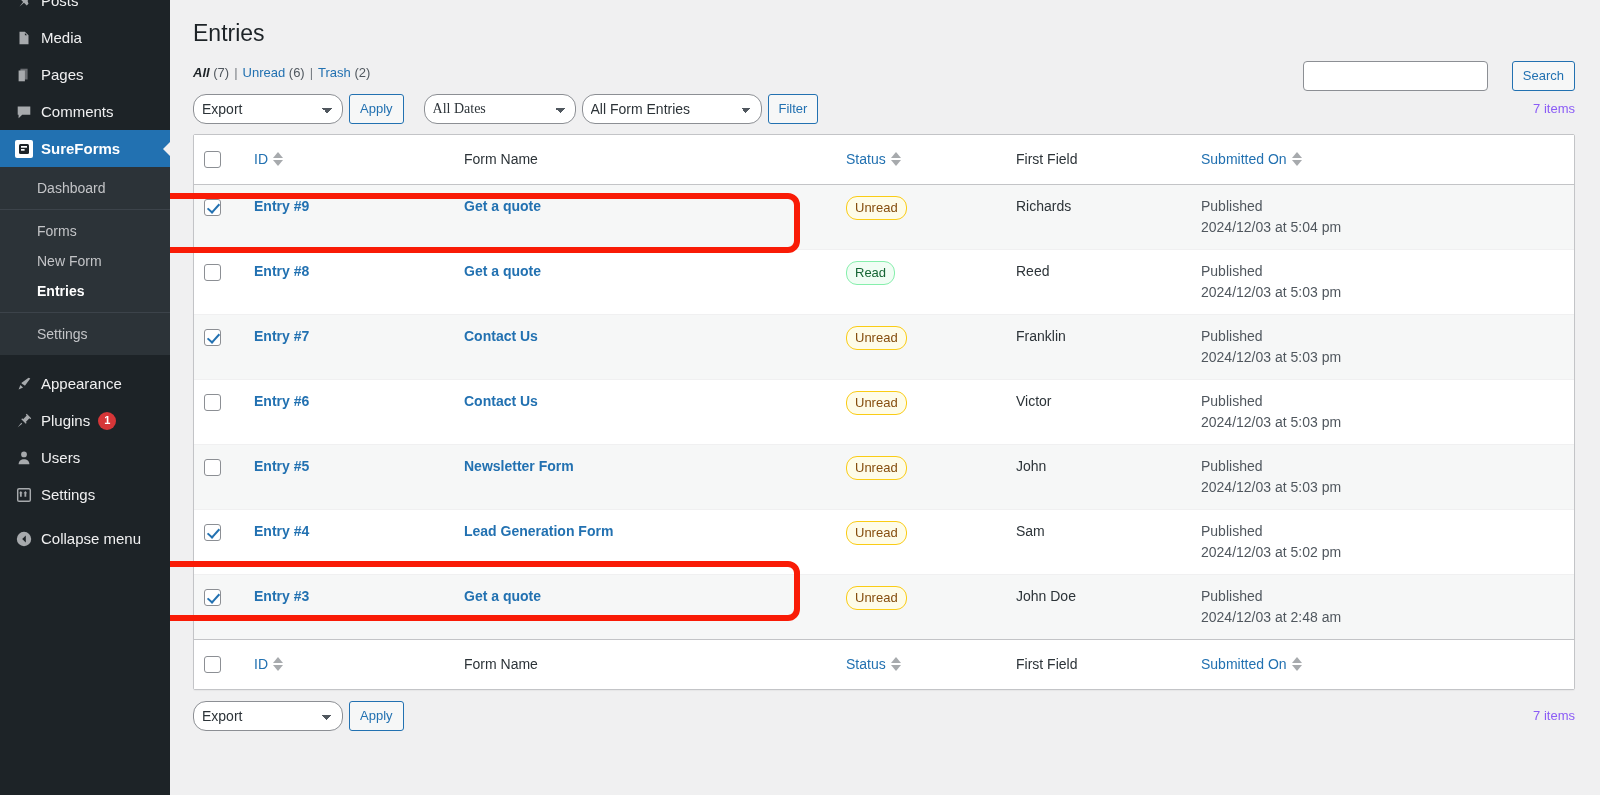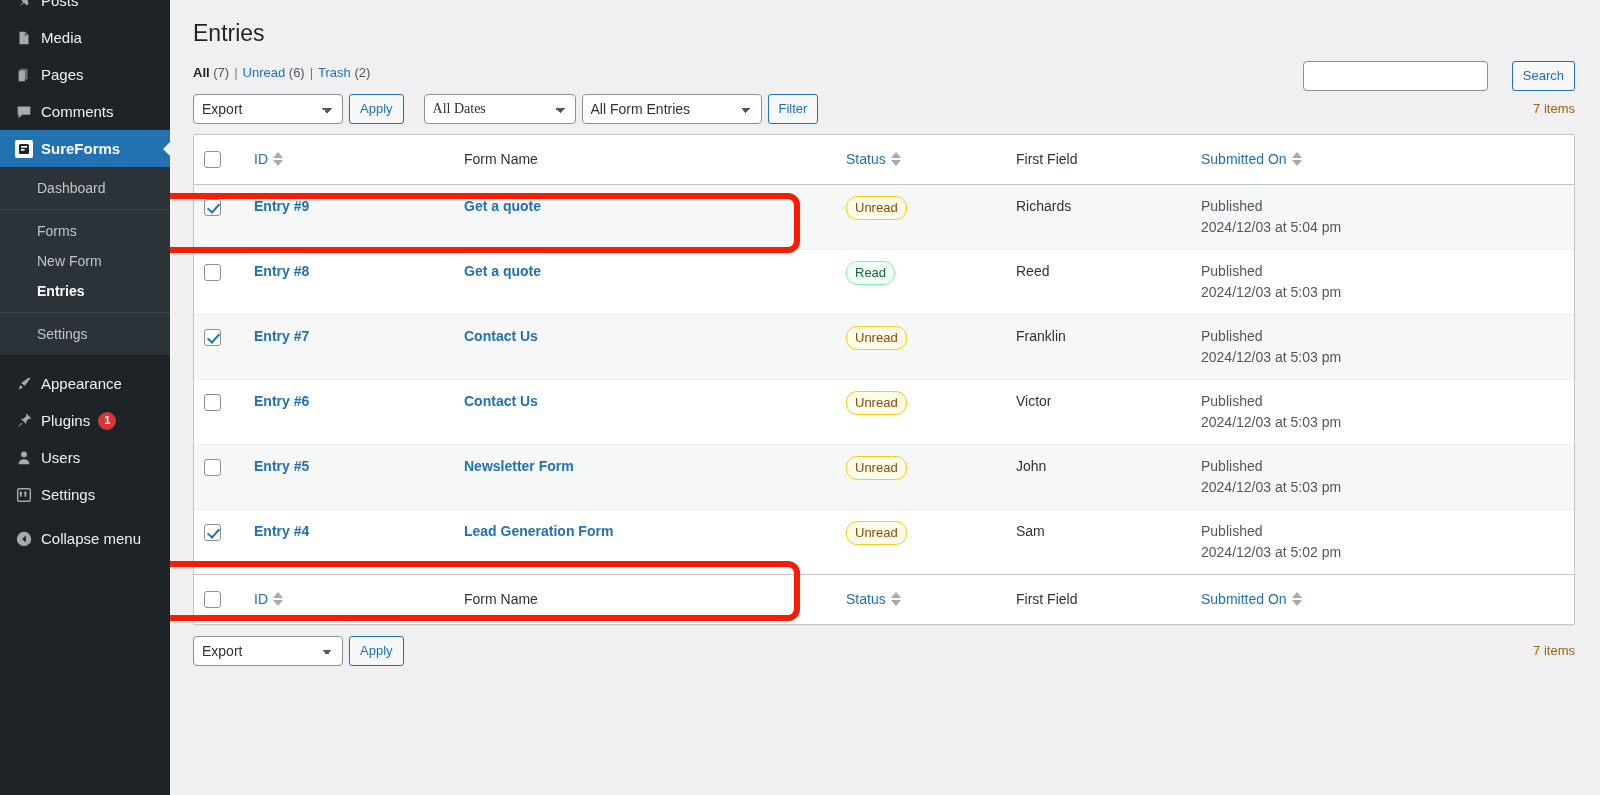--- a/index.html
+++ b/index.html
@@ -112,21 +112,21 @@
     margin: 12px 0 0 0;
     font-size: 13px;
     color: #50575e;
     list-style: none;
     padding: 0;
     display: flex;
     align-items: center;
   }
   .subsubsub li { display: inline; }
   .subsubsub a { color: #2271b1; text-decoration: none; cursor: pointer; }
-  .subsubsub a.current { color: #1d2327; font-weight: 600; }
+  .subsubsub a.current { color: #1d2327; font-weight: 600; font-style: italic; }
   .subsubsub .cnt { color: #50575e; }
   .subsubsub .divider { color: #787c82; margin: 0 5px; }
 
   
   .search-box {
     position: absolute;
     right: 25px;
     top: 61px;
     display: flex;
     gap: 24px;
@@ -162,21 +162,21 @@
     align-items: center;
     margin-top: 14px;
     height: 30px;
     position: relative;
   }
   .tablenav.bottom { margin-top: 11px; }
   .wp-select {
     height: 30px;
     min-width: 150px;
     border: 1px solid #8c8f94;
-    border-radius: 4px;
+    border-radius: 13px;
     background: #fff;
     color: #2c3338;
     font-size: 14px;
     padding: 0 26px 0 8px;
     margin-right: 6px;
     font-family: "Liberation Sans", sans-serif;
     cursor: pointer;
     appearance: none;
     -webkit-appearance: none;
     background-image:
@@ -187,21 +187,21 @@
       calc(100% - 10px) 13px;
     background-size: 5px 5px, 5px 5px;
     background-repeat: no-repeat;
   }
   .wp-select.w-dates { min-width: 152px; margin-left: 20px; font-family: Liberation Serif, serif; }
   .wp-select.w-forms { min-width: 180px; }
   .displaying-num {
     position: absolute;
     right: 0;
     font-size: 13px;
-    color: #a16207;
+    color: #8b5cf6;
     font-style: normal;
   }
 
   
   .wp-list-table {
     width: 100%;
     border-collapse: separate;
     border-spacing: 0;
     background: #fff;
     border: 1px solid #c3c4c7;
@@ -596,20 +596,31 @@
             <td class="col-cb"><span class="wp-cb checked"></span></td>
             <td class="col-id"><a class="row-link">Entry #4</a></td>
             <td class="col-form"><a class="row-link">Lead Generation Form</a></td>
             <td class="col-status"><span class="badge badge-unread">Unread</span></td>
             <td class="col-first">Sam</td>
             <td class="col-sub">
               <span class="pub-status">Published</span>
               <span class="pub-date">2024/12/03 at 5:02 pm</span>
             </td>
           </tr>
+          <tr class="alt">
+            <td class="col-cb"><span class="wp-cb checked"></span></td>
+            <td class="col-id"><a class="row-link">Entry #3</a></td>
+            <td class="col-form"><a class="row-link">Get a quote</a></td>
+            <td class="col-status"><span class="badge badge-unread">Unread</span></td>
+            <td class="col-first">John Doe</td>
+            <td class="col-sub">
+              <span class="pub-status">Published</span>
+              <span class="pub-date">2024/12/03 at 2:48 am</span>
+            </td>
+          </tr>
         </tbody>
       <tfoot>
         <tr>
           <th class="col-cb">
             <span class="wp-cb"></span>
           </th>
           <th class="col-id">
             <a class="sortable-link">
               <span>ID</span>
               <span class="sort-ind">

